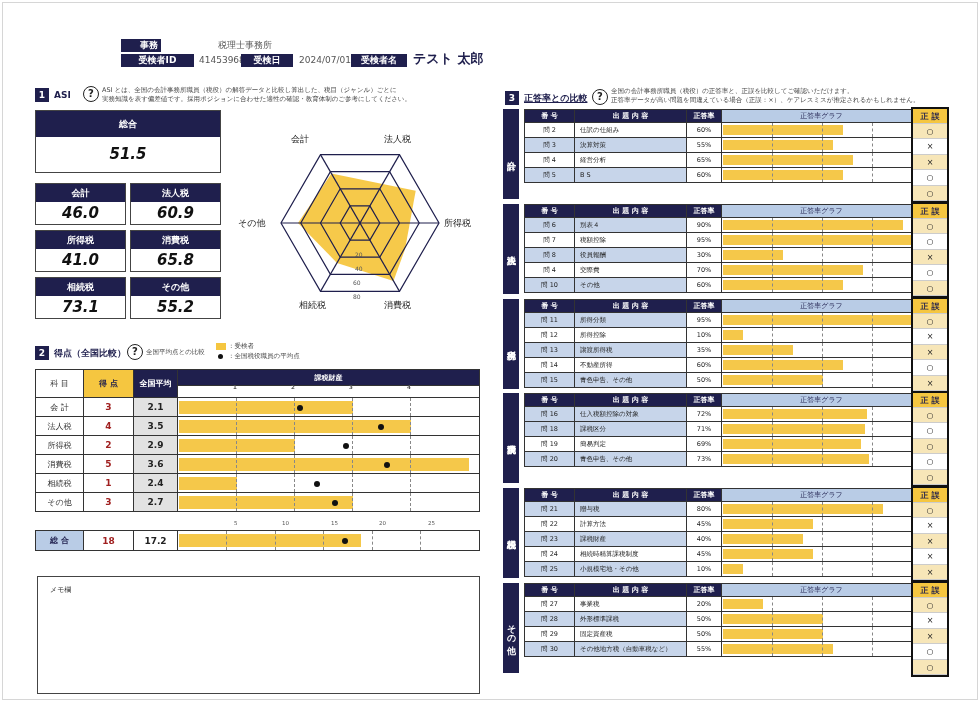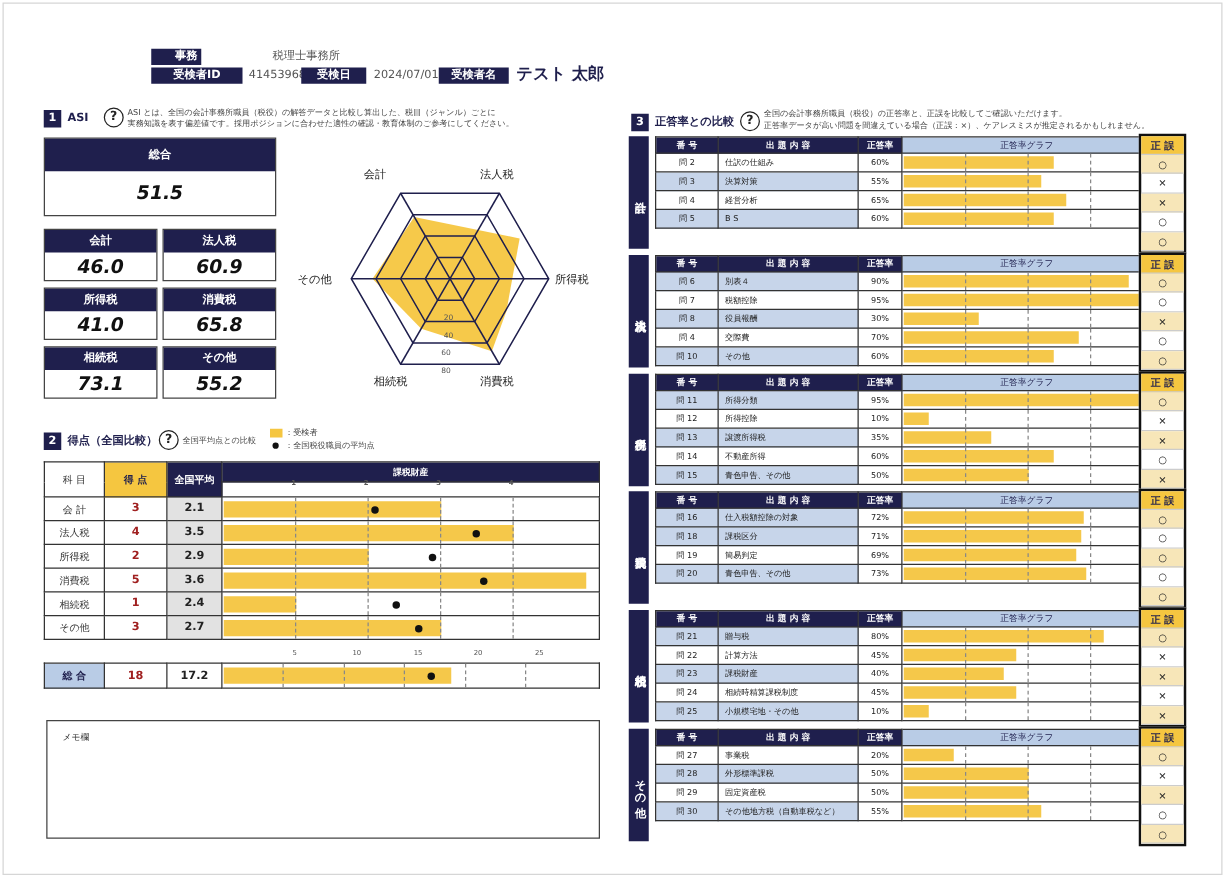--- a/index.html
+++ b/index.html
@@ -39,21 +39,21 @@
   .t3 td.topic { padding-left: 5px; width: 112px; }
   .t3 td.rate { text-align: center; width: 35px; }
   .t3 tr.alt td.no, .t3 tr.alt td.topic { background: #c7d5ea; }
   .t3 td.graph { position: relative; width: 200px; padding: 0; }
   .t3 .bar { top: 2px; height: 10px; }
   .side { position: absolute; background: #1f1f4d; color: #fff; font-size: 9px; font-weight: bold; width: 16px; text-align: center; line-height: 11px; display: flex; align-items: center; justify-content: center; writing-mode: vertical-rl; }
   .judge { position: absolute; border: 2px solid #111; background: #fff; }
   .judge div { font-size: 8px; text-align: center; border-bottom: 1px solid #ccc; }
   .judge .jh { background: #f5c640; color: #1f1f4d; font-weight: bold; font-size: 8px; height: 15px; line-height: 15px; }
   .judge .ja { background: #f7e6b8; }
-  .memo { position: absolute; left: 34px; top: 573px; width: 443px; height: 95px; border: 1.5px solid #444; }
+  .memo { position: absolute; left: 34px; top: 573px; width: 443px; height: 118px; border: 1.5px solid #444; }
   .memo span { position: absolute; left: 12px; top: 8px; font-size: 7px; color: #333; }
 </style>
 </head>
 <body>
 
 <div class="page">
 
   <div class="abs lbl" style="left:118px;top:36px;width:40px;padding-left:16px;">事務所名</div>
   <div class="abs hdr-val" style="left:215px;top:36px;">税理士事務所</div>
   <div class="abs lbl" style="left:118px;top:51px;width:73px;">受検者ID</div>
@@ -252,21 +252,21 @@
           </td>
     </tr>
   </tbody>
     </table>
 
   <div class="memo">
     <span>メモ欄</span>
   </div>
 
   <div class="abs sec-num" style="left:502px;top:88px;">3</div>
-  <div class="abs sec-title" style="left:521px;top:88px;">正答率との比較</div>
+  <div class="abs sec-title" style="left:521px;top:88px;text-decoration:underline;">正答率との比較</div>
   <div class="abs help" style="left:589px;top:86px;">?</div>
   <div class="abs desc" style="left:608px;top:84px;">全国の会計事務所職員（税役）の正答率と、正誤を比較してご確認いただけます。</div>
   <div class="abs desc" style="left:608px;top:93px;">正答率データが高い問題を間違えている場合（正誤：×）、ケアレスミスが推定されるかもしれません。</div>
 
   <div id="groups"></div>
 
 <div class="side" style="left: 500px; top: 106px; height: 90px;">会計</div>
     <table class="t3 abs" style="left: 521px; top: 106px;">
       <tbody>
         <tr>

